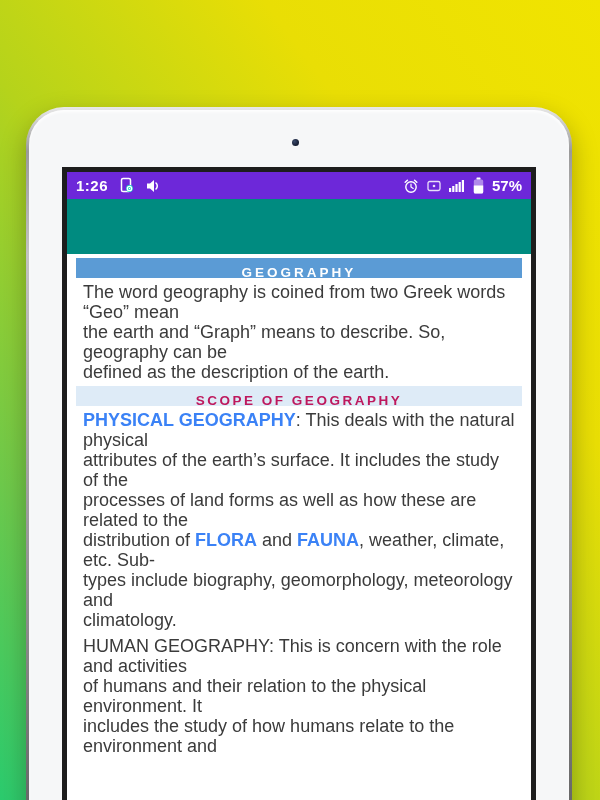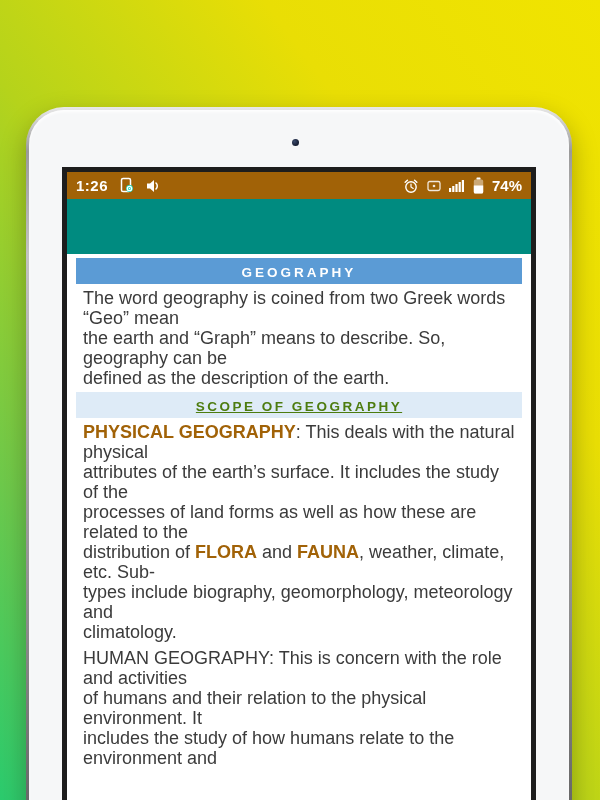--- a/index.html
+++ b/index.html
@@ -22,43 +22,43 @@
   .camera {
     position:absolute; left:263px; top:29px; width:7px; height:7px; border-radius:50%;
     background:radial-gradient(circle at 35% 35%, #3a4a6b 0%, #141c30 70%);
   }
   .screen {
     position:absolute; left:33px; right:33px; top:57px; bottom:0;
     background:#1d1d1d; padding:5px 5px 0 5px; box-sizing:border-box; overflow:hidden;
   }
   .screen-inner { width:100%; height:100%; background:#ffffff; display:flex; flex-direction:column; overflow:hidden; }
   .statusbar {
-    height:27px; flex:0 0 27px; background:#a16207; color:#ffffff;
+    height:27px; flex:0 0 27px; background:#6d28d9; color:#ffffff;
     display:flex; align-items:center; justify-content:space-between; padding:0 9px;
   }
   .sb-group { display:flex; align-items:center; }
   .sb-left  > * { margin-right:10px; }
   .sb-right > * { margin-left:8px; }
   .sb-time { font-size:15px; font-weight:bold; letter-spacing:.5px; }
   .sb-pct  { font-size:15px; font-weight:bold; }
   .sb-ico svg { display:block; }
   .appbar { height:55px; flex:0 0 55px; background:#008b80; }
   .page { background:#fff; padding:2px 9px 0; flex:1 1 auto; overflow:hidden; }
   .hbar {
-    height:26px; line-height:30px; margin:2px 0; text-align:center;
+    height:20px; line-height:30px; margin:2px 0; text-align:center;
     font-size:13.5px; font-weight:bold;
   }
   .hbar.h-main  { background:#5b9bd5; color:#ffffff; letter-spacing:3px; }
-  .hbar.h-sub   { background:#deebf7; color:#4d7c0f; letter-spacing:2.5px; font-weight:600;text-decoration:underline; }
+  .hbar.h-sub   { background:#deebf7; color:#be185d; letter-spacing:2.5px; font-weight:600; }
   .page p {
     margin:2px 7px 0; padding:2px 0 2px;
     font-size:18px; line-height:20px; color:#3b3b3b;
     white-space:pre-line;
   }
-  .page p b { font-weight:bold; color:#a16207; }
+  .page p b { font-weight:bold; color:#3b82f6; }
 </style>
 </head>
 <body>
 
 <div class="tablet">
   <div class="bezel">
     <div class="camera"></div>
 
     <div class="screen">
       <div class="screen-inner">
@@ -104,21 +104,21 @@
                 <rect x="12.8" y="1" width="2.2" height="12" fill="#fff"></rect>
               </svg>
             </span>
             <span class="sb-ico">
               <svg width="11" height="17" viewBox="0 0 11 17">
                 <rect x="3.5" y="0.5" width="4" height="2" rx="0.6" fill="#fff"></rect>
                 <rect x="0.8" y="2.5" width="9.4" height="14" rx="1.6" fill="rgba(255,255,255,0.45)"></rect>
                 <path d="M0.8,8.6 L10.2,8.6 L10.2,14.9 A1.6 1.6 0 0 1 8.6,16.5 L2.4,16.5 A1.6 1.6 0 0 1 0.8,14.9 Z" fill="#fff"></path>
               </svg>
             </span>
-            <span class="sb-pct">74%</span>
+            <span class="sb-pct">57%</span>
           </div>
         </div>
 
         <div class="appbar"></div>
 
         <div class="page">
           <div class="hbar h-main">GEOGRAPHY</div>
           <p>The word geography is coined from two Greek words “Geo” mean
 the earth and “Graph” means to describe. So, geography can be
 defined as the description of the earth.</p>

